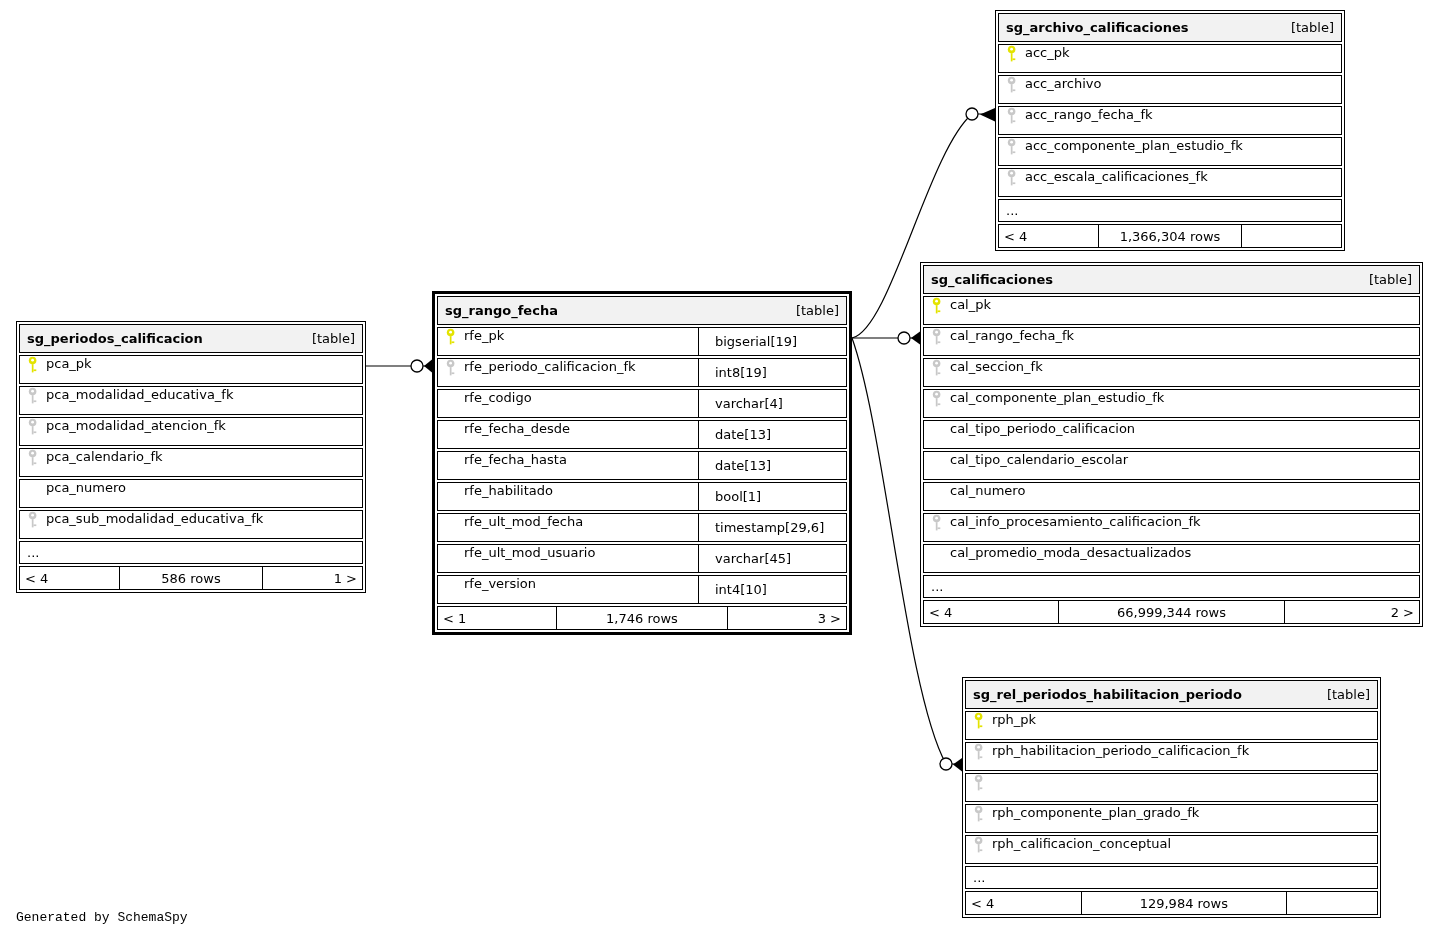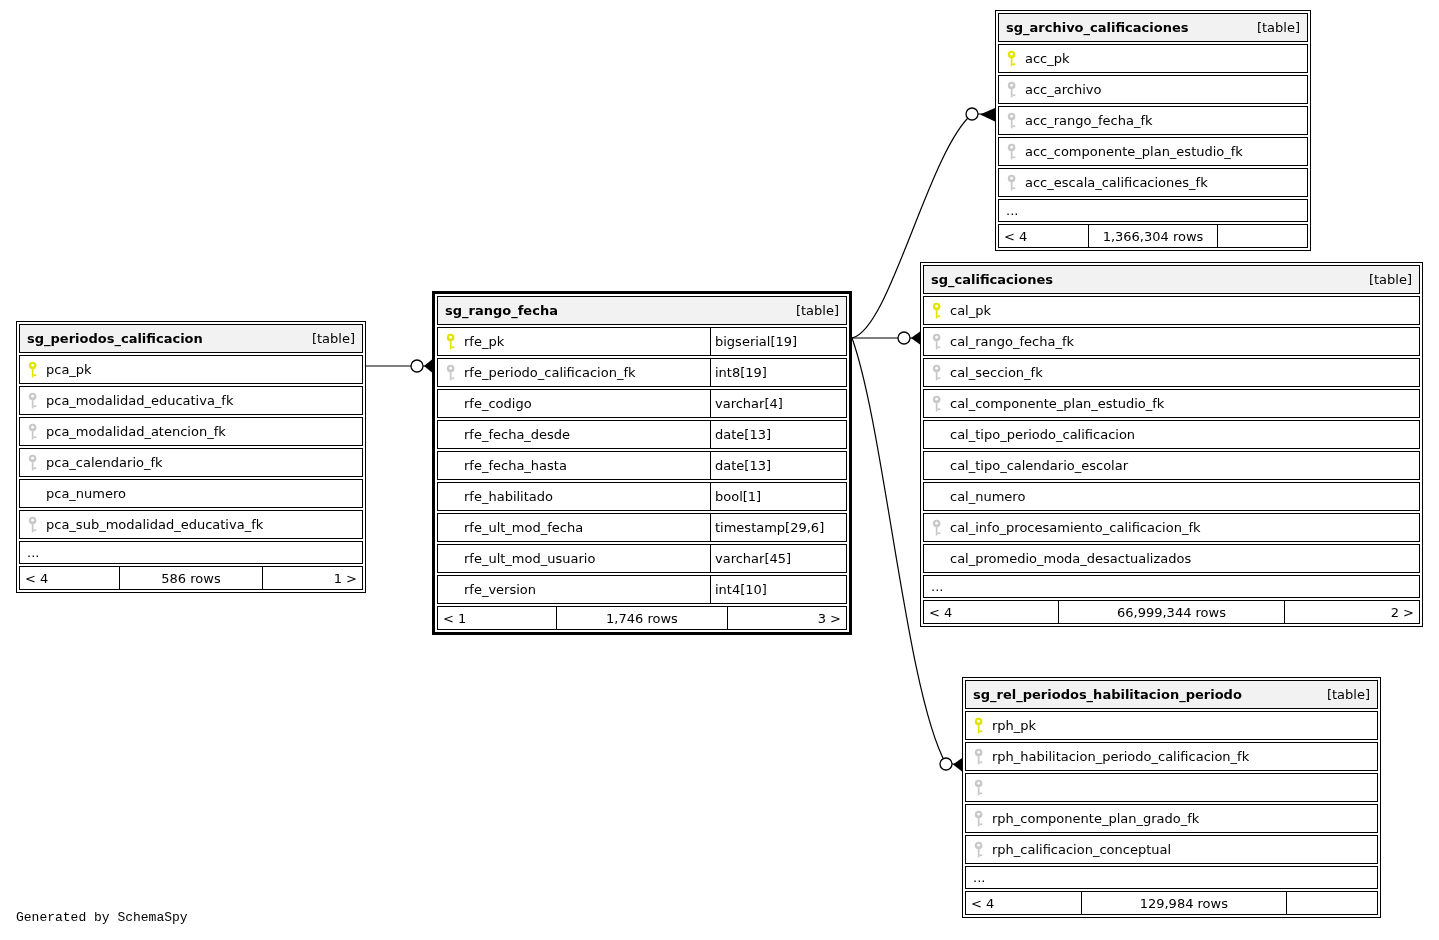--- a/index.html
+++ b/index.html
@@ -16,27 +16,27 @@
   }
   .tbl.main{border-width:3px;}
   .hdr{
     border:1px solid #000;height:27px;background:#f2f2f2;
     display:flex;align-items:center;justify-content:space-between;
     padding:0 7px;
   }
   .hdr .tname{font-weight:bold;}
   .row{
     border:1px solid #000;height:27px;margin-top:2px;
-    display:flex;align-items:center;background:#fff;
+    display:flex;align-items:flex-start;background:#fff;
   }
   .kslot{flex:0 0 26px;display:flex;align-items:center;justify-content:center;}
   .cname{flex:1;white-space:nowrap;overflow:hidden;}
   .ctype{
     flex:0 0 131px;align-self:stretch;display:flex;align-items:center;
-    border-left:1px solid #000;padding-left:4px;white-space:nowrap;
+    border-left:1px solid #000;padding-left:16px;white-space:nowrap;
   }
   .dots{
     border:1px solid #000;height:21px;margin-top:2px;
     display:flex;align-items:center;padding-left:7px;
   }
   .footer{
     border:1px solid #000;height:22px;margin-top:2px;
     display:flex;align-items:stretch;
   }
   .fc{display:flex;align-items:center;padding:0 5px;box-sizing:border-box;white-space:nowrap;}
@@ -218,21 +218,21 @@
       <span class="kslot"></span>
       <span class="cname">rfe_version</span>
       <span class="ctype">int4[10]</span>
     </div>
     <div class="footer">
     <span class="fc l">&lt; 1</span>
     <span class="fc c">1,746 rows</span>
     <span class="fc r">3 &gt;</span>
   </div>
   </div>
-<div class="tbl" style="left:995px;top:10px;width:316px;">
+<div class="tbl" style="left:995px;top:10px;width:350px;">
     <div class="hdr">
     <span class="tname">sg_archivo_calificaciones</span>
     <span class="ttag">[table]</span>
   </div>
     <div class="row">
       <span class="kslot">
         <svg class="key" width="12" height="18" viewBox="0 0 12 18">
     <circle cx="5.6" cy="4.6" r="3.8" fill="#e3e300"></circle>
     <circle cx="5.6" cy="4.2" r="1.4" fill="#fff"></circle>
     <rect x="4.8" y="8.2" width="1.7" height="8.2" fill="#e3e300"></rect>

